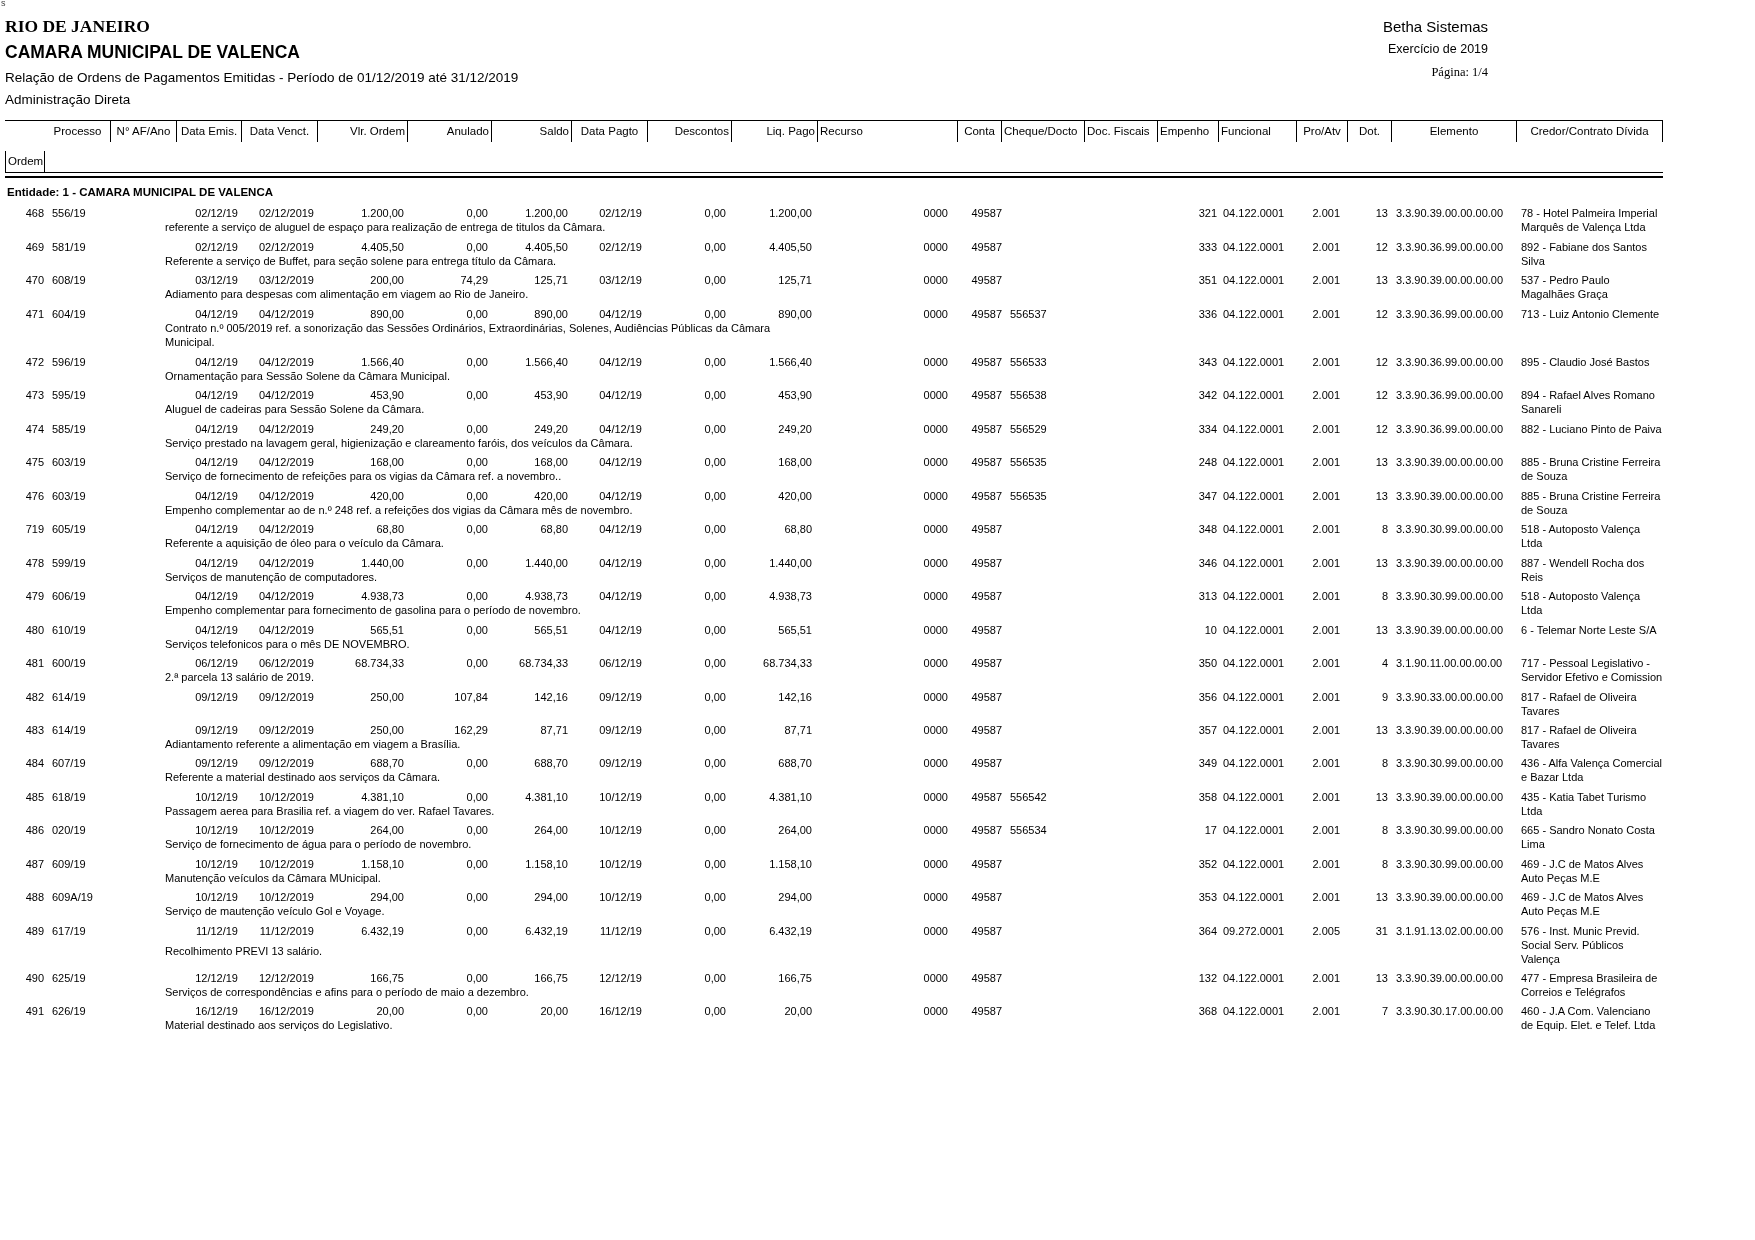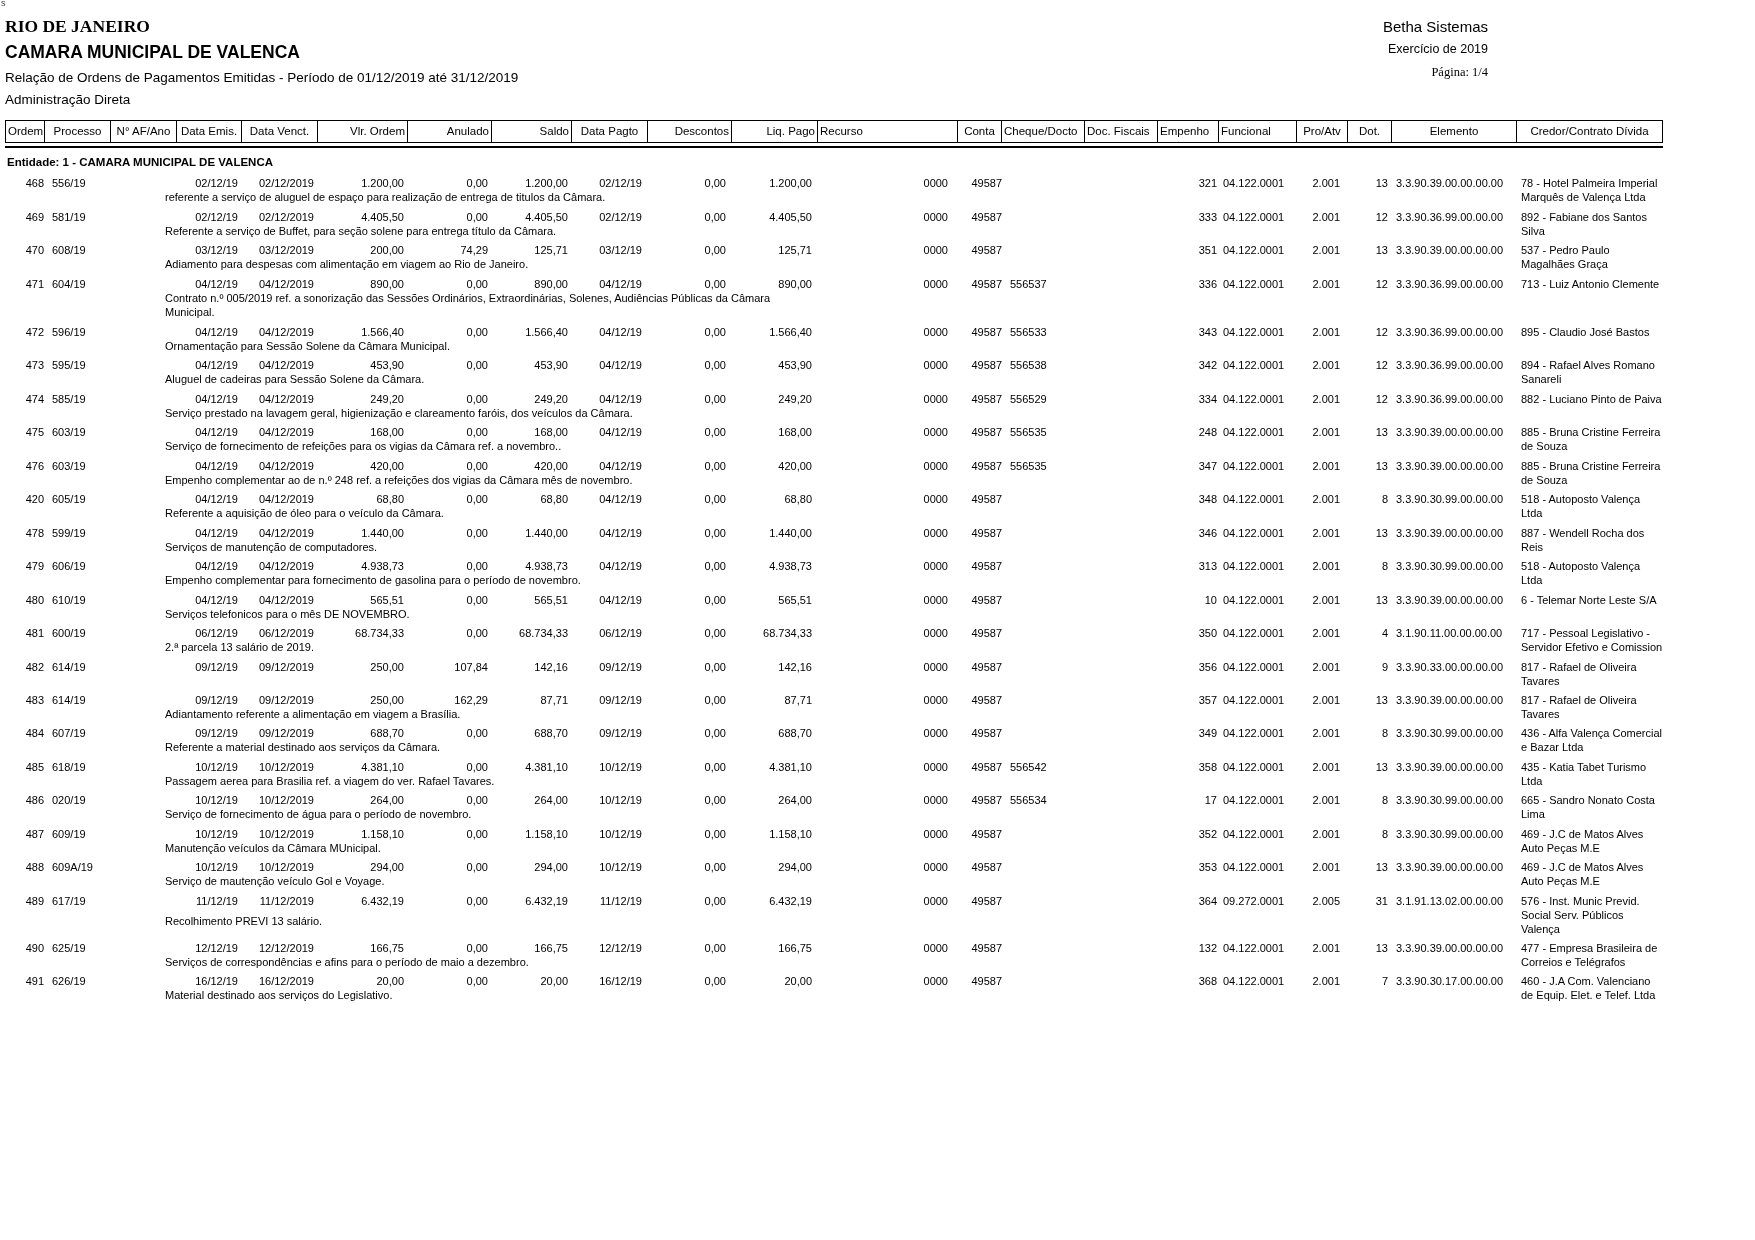--- a/index.html
+++ b/index.html
@@ -11,21 +11,21 @@
   .report-title{font-size:13.5px;margin:3px 0 0 0;line-height:21px;}
   .report-scope{font-size:13.5px;margin:1px 0 10px 0;line-height:21px;}
   .hdr-right{position:absolute;top:16px;left:1180px;width:308px;text-align:right;}
   .vendor{font-size:15px;line-height:22px;}
   .exercise{font-size:12.5px;line-height:23px;}
   .page-label{font-size:12.5px;line-height:23px;font-family:Liberation Serif, serif;}
 
   .grid{display:grid;grid-template-columns:40px 66px 66px 65px 76px 90px 84px 80px 76px 84px 86px 140px 44px 83px 73px 61px 78px 51px 44px 125px 146px;width:1658px;box-sizing:border-box;}
   .thead{border-top:1.5px solid #000;border-bottom:1.5px solid #000;}
   .thead .hc{font-size:11.5px;line-height:21px;height:21px;border-right:1px solid #000;overflow:hidden;white-space:nowrap;box-sizing:border-box;padding:0 2px;}
-  .thead .hc:first-child{border-left:1px solid #000;}
+  .thead .hc:first-child{border-left:1px solid #000;margin-top:30px;}
   .rule{width:1658px;border-bottom:2px solid #000;margin-top:3px;}
 
   .entity{font-size:11.5px;font-weight:bold;margin:7px 7px 6px 2px;line-height:15px;}
 
   .entry{position:relative;margin-bottom:5px;font-size:11px;line-height:14px;}
   .entry .cell{grid-row:1;white-space:nowrap;box-sizing:border-box;}
   .entry .desc{grid-row:2;grid-column:4 / 12;margin-left:-12px;white-space:normal;line-height:14.5px;}
   .entry .credor{grid-row:1 / span 2;grid-column:21;white-space:normal;line-height:14px;padding-left:4px;}
   .ra{text-align:right;}
   .la{text-align:left;}
@@ -308,21 +308,21 @@
     <div class="cell ra p-emp">347</div>
     <div class="cell la p-func">04.122.0001</div>
     <div class="cell ra p-pro">2.001</div>
     <div class="cell ra p-dot">13</div>
     <div class="cell la p-elem">3.3.90.39.00.00.00.00</div>
     <div class="credor">885 - Bruna Cristine Ferreira de Souza</div>
     <div class="desc">Empenho complementar ao de n.º 248 ref. a refeições dos vigias da Câmara mês de novembro.</div>
   </div>
 
   <div class="grid entry">
-    <div class="cell ra p-ordem">420</div>
+    <div class="cell ra p-ordem">719</div>
     <div class="cell la p-proc">605/19</div>
     <div class="cell la"></div>
     <div class="cell ra p-date">04/12/19</div>
     <div class="cell ra p-date">04/12/2019</div>
     <div class="cell ra p-money">68,80</div>
     <div class="cell ra p-money">0,00</div>
     <div class="cell ra p-money">68,80</div>
     <div class="cell ra p-pagto">04/12/19</div>
     <div class="cell ra p-pagto">0,00</div>
     <div class="cell ra p-pagto">68,80</div>

